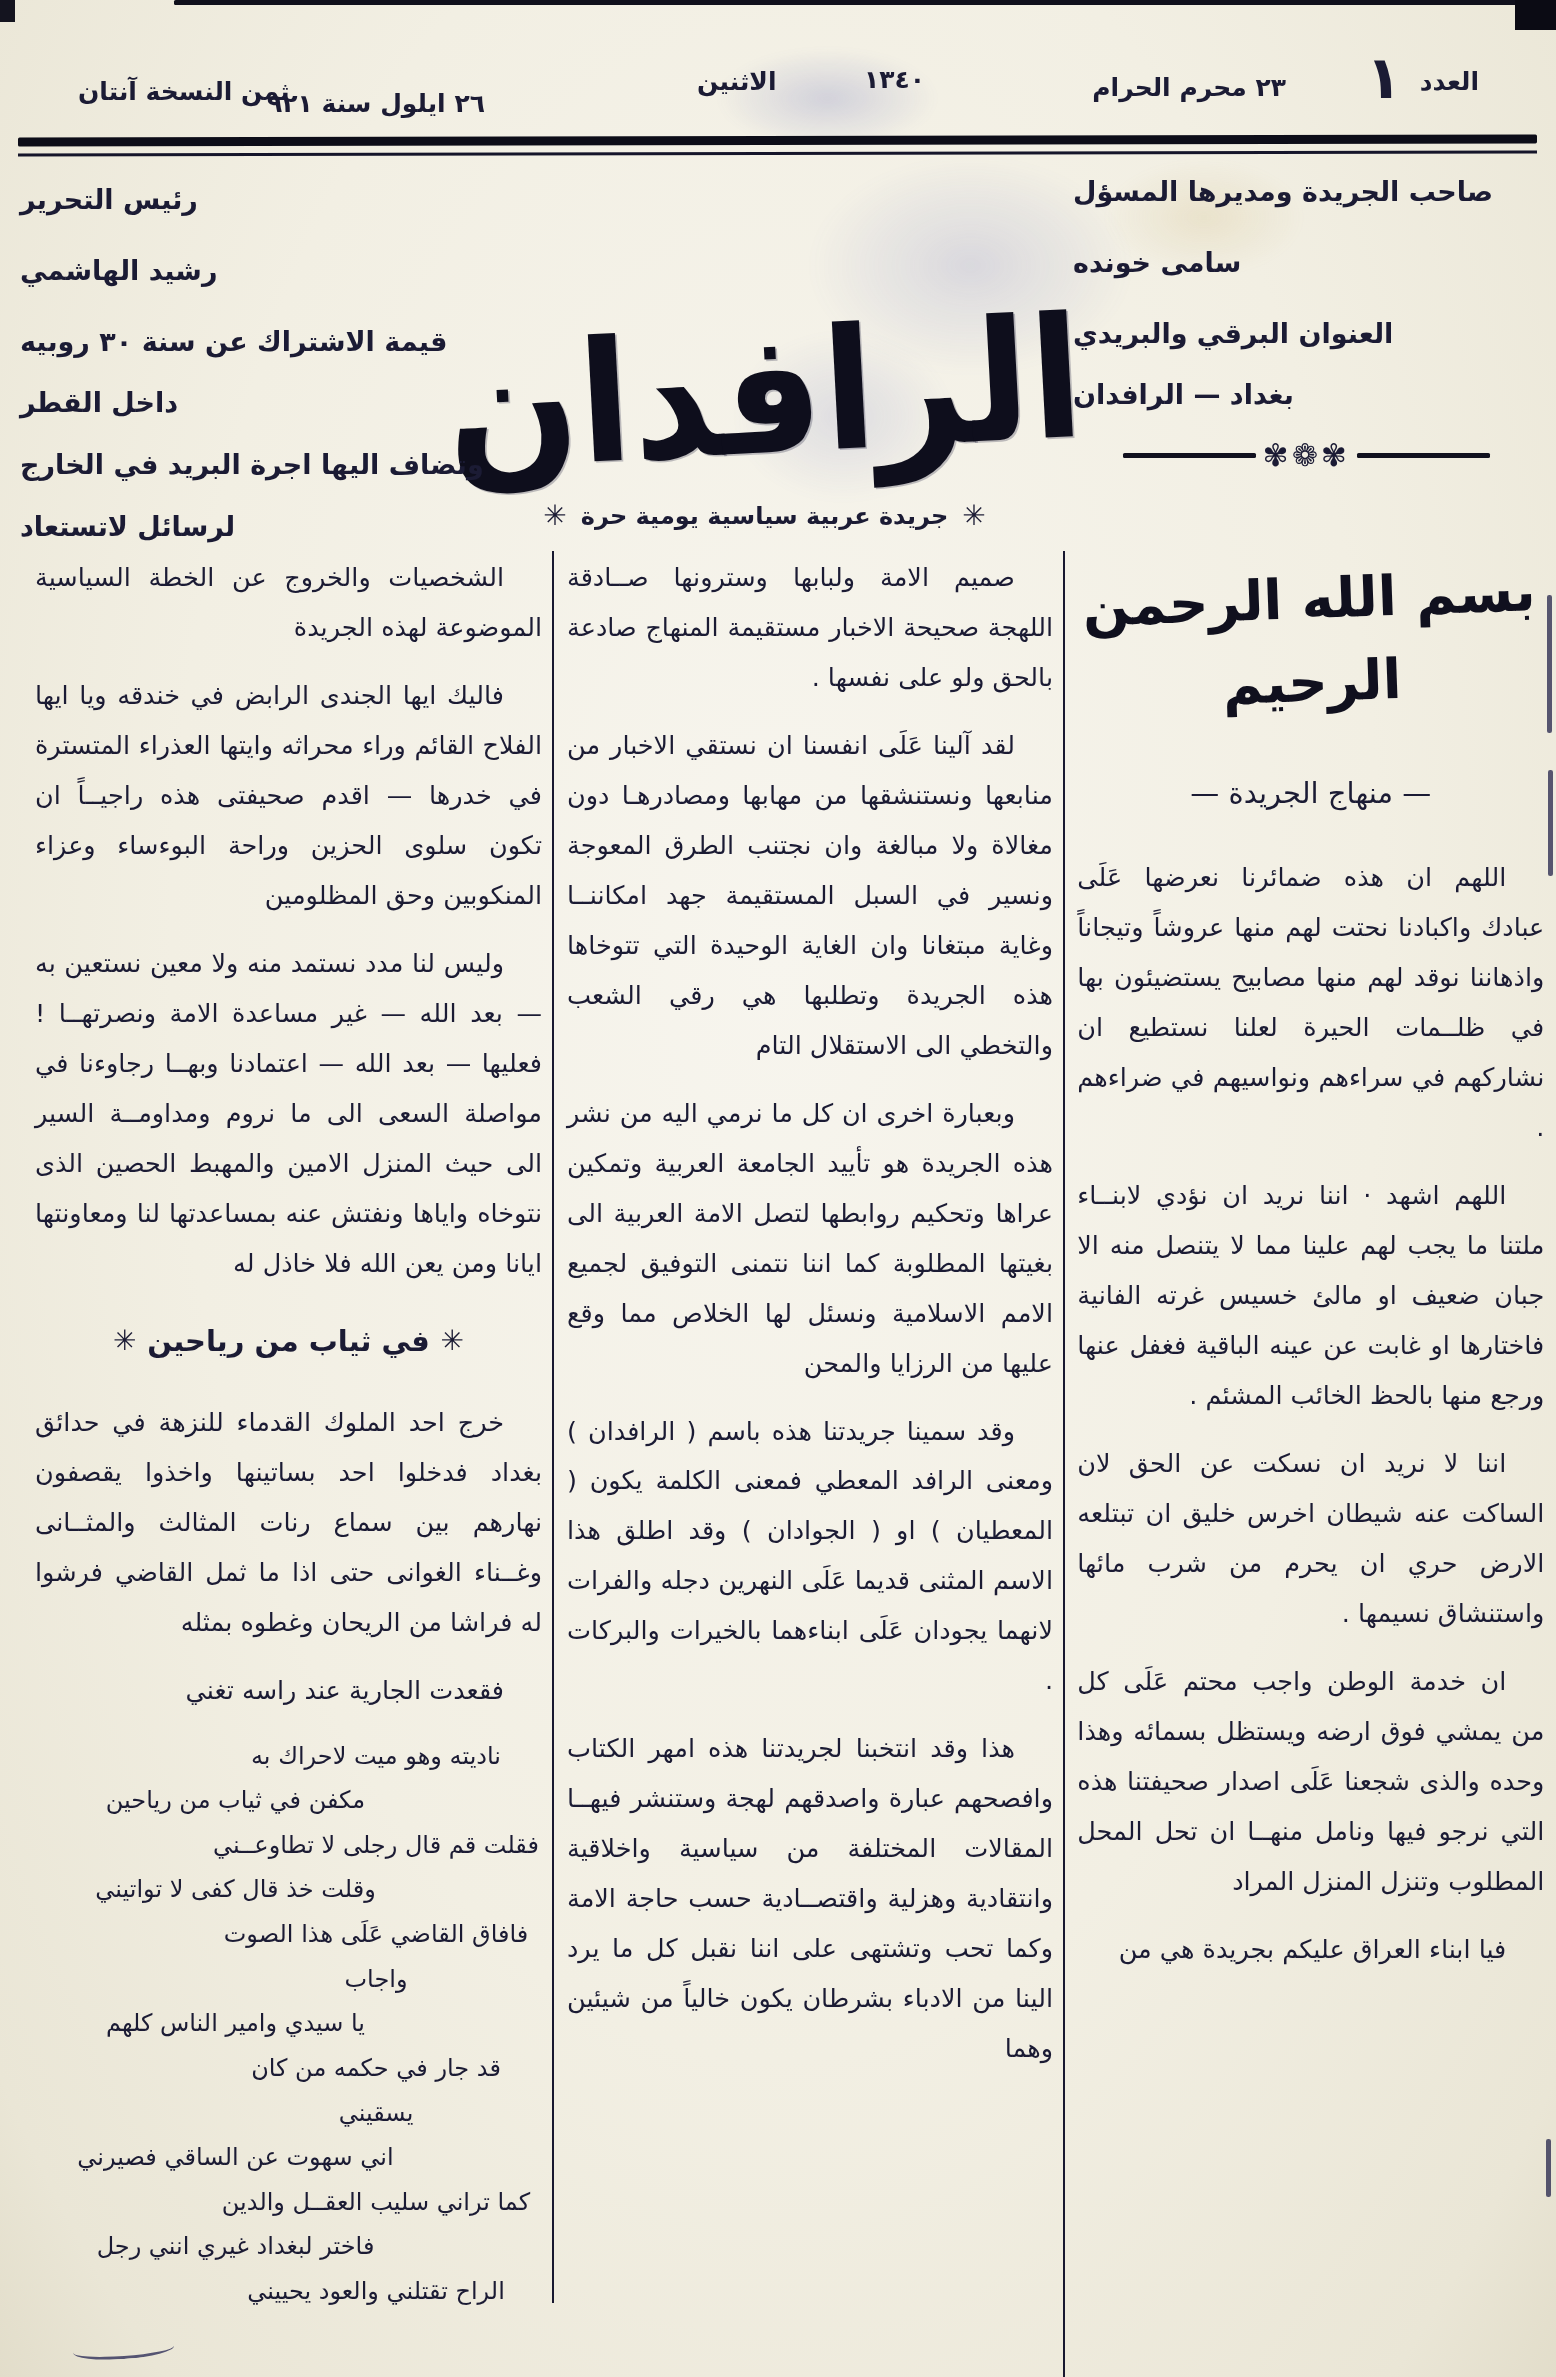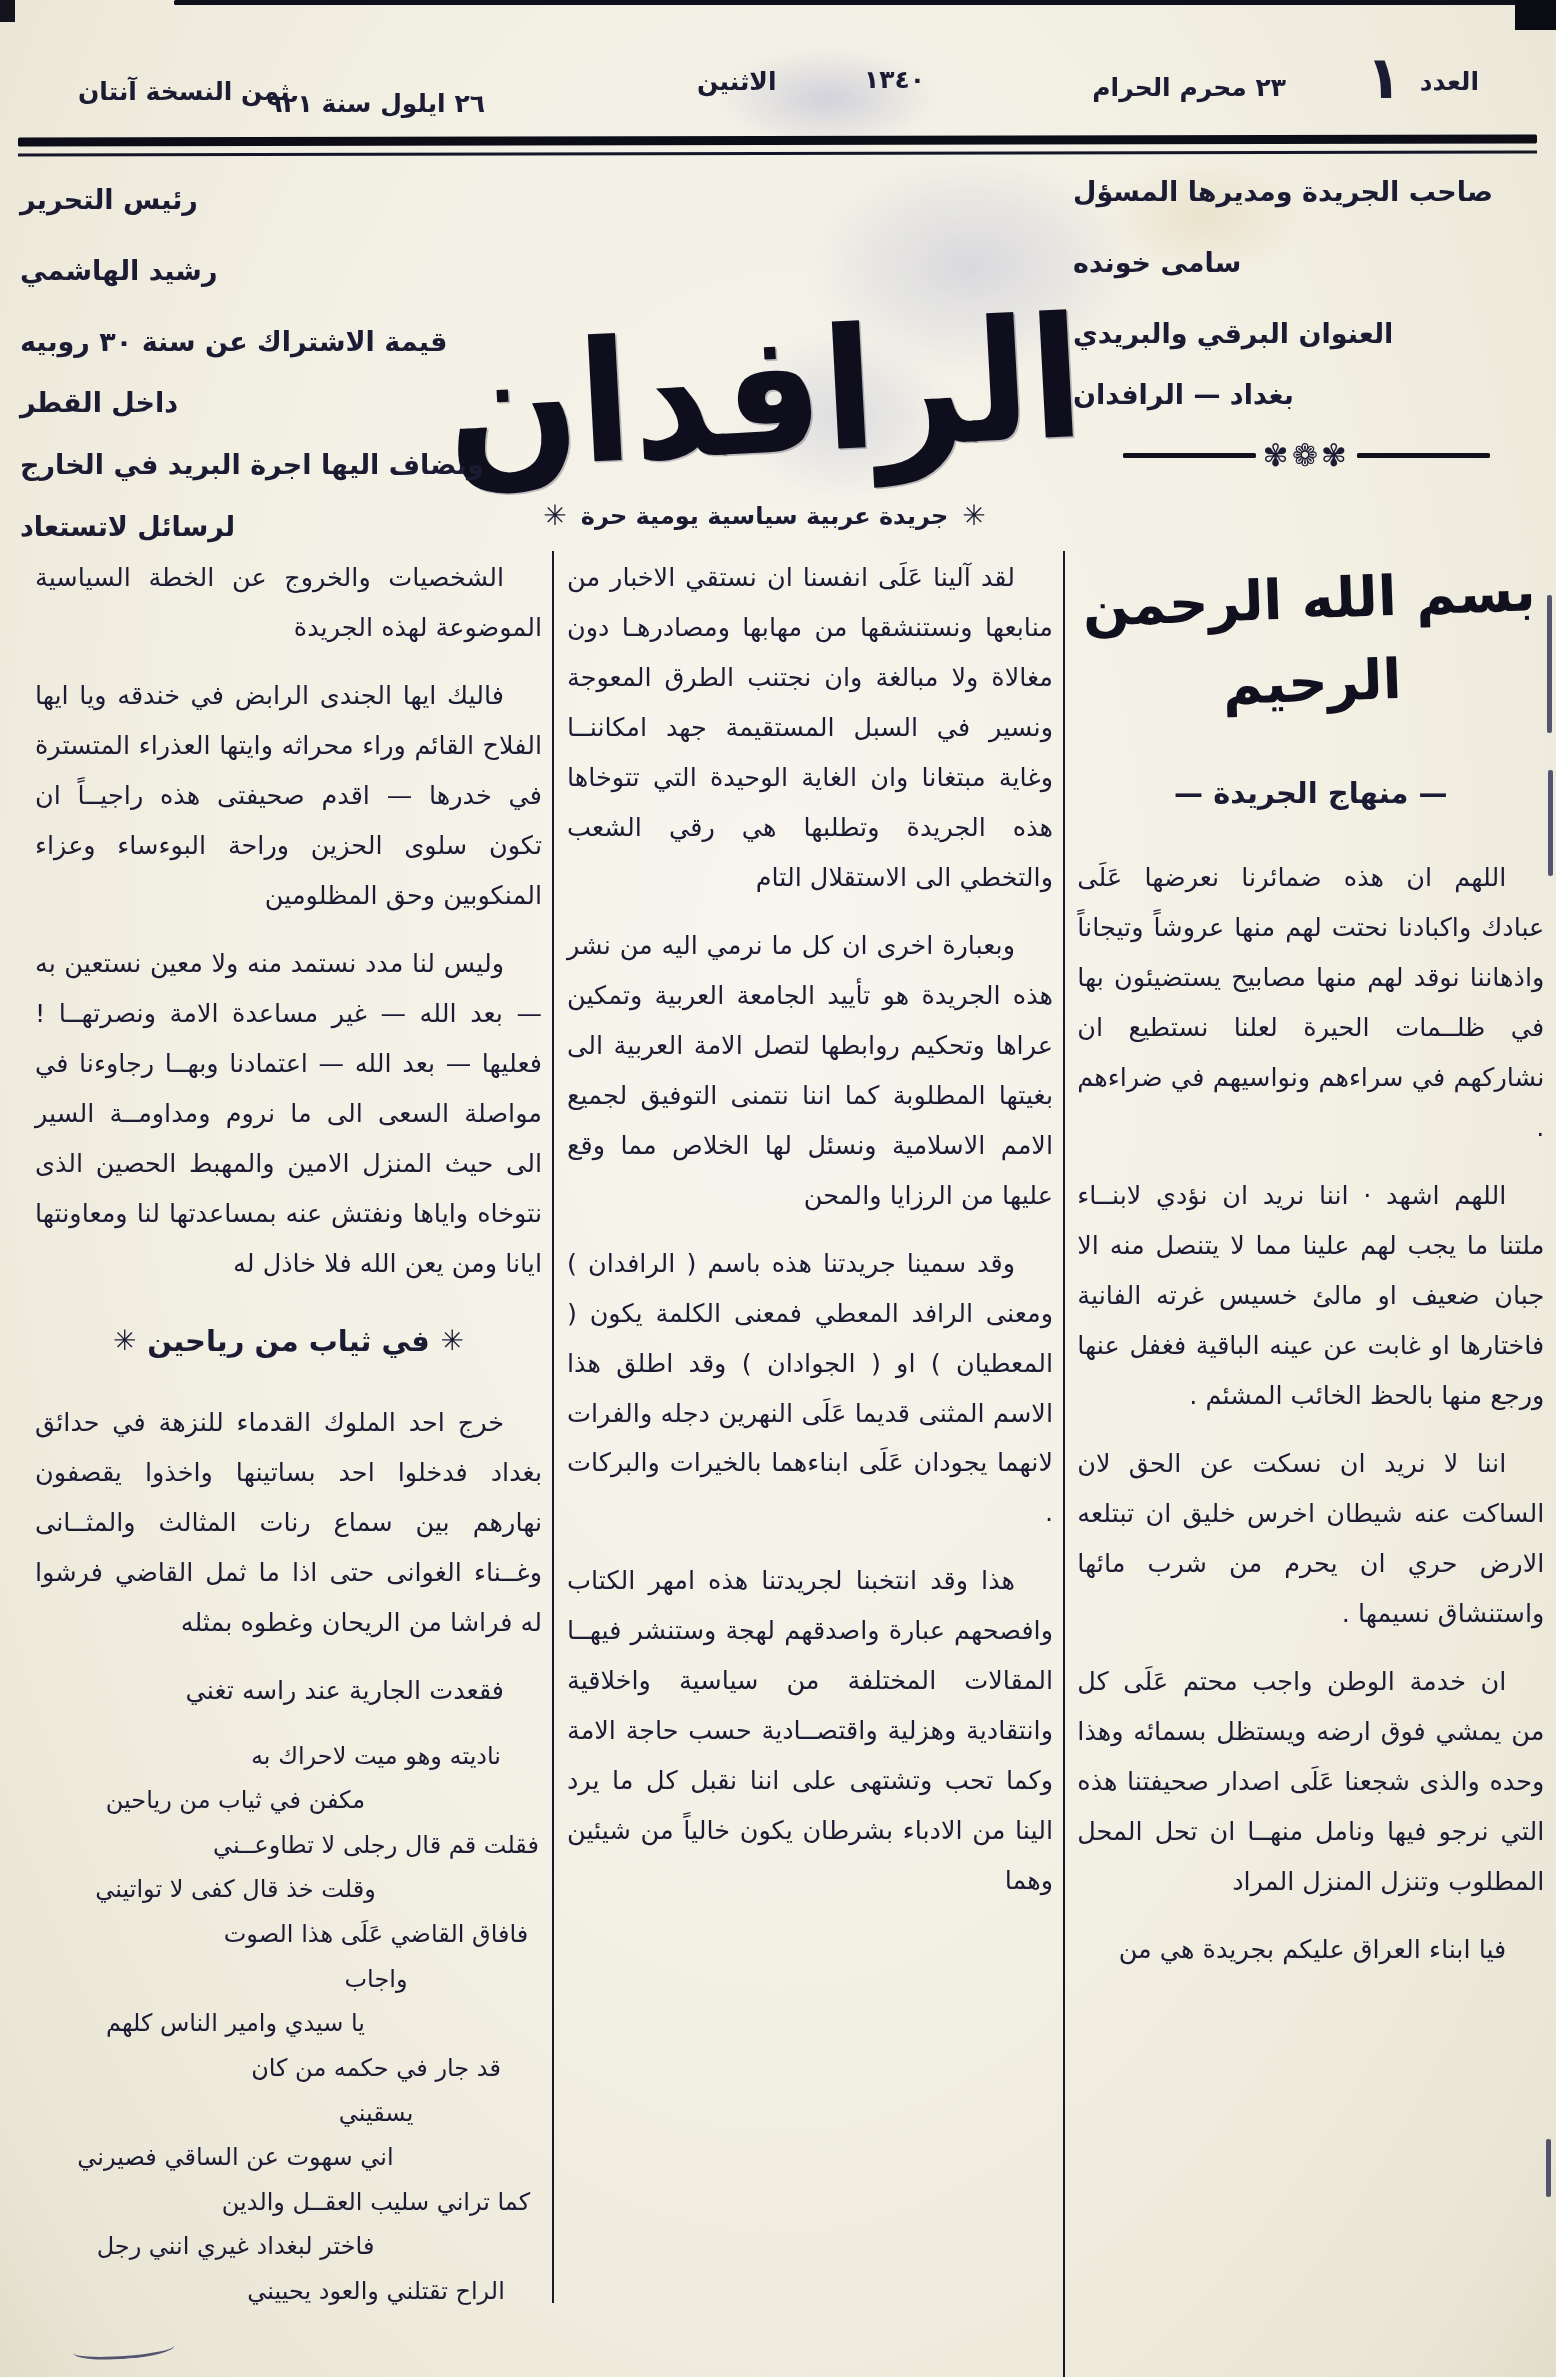--- a/index.html
+++ b/index.html
@@ -46,21 +46,21 @@
   .v-divider{position:absolute; width:2.1px; background:#181830;}
   .vd1{right:491px; top:551px; height:1826px;}
   .vd2{right:1002px; top:551px; height:1752px;}
   .col{position:absolute; top:553px; font-size:25.5px; line-height:1.96; font-weight:500;}
   .col-right{right:11.7px; width:467px;}
   .col-middle{right:503px; width:486px;}
   .col-left{right:1014px; width:507px; left:32px;}
   .para{text-align:justify; text-align-last:right; text-indent:38px; margin:0 0 18px 0;}
   .basmala{font-size:55px; font-weight:900; text-align:center; line-height:1.5;
     transform:rotate(-2deg); margin:5.3px 0 42px 0; color:#10101e;}
-  .sec-title{text-align:center; font-size:29px; font-weight:700; margin-bottom:31px;}
+  .sec-title{text-align:center; font-size:29px; font-weight:400; margin-bottom:31px;}
   .story-title{display:flex; justify-content:center; align-items:center; gap:10.6px;
     font-size:29px; font-weight:800; margin:24.4px 0 28px 0;}
   .verses{margin-top:7.4px;}
   .verse-line{text-align:center; font-size:24px; line-height:1.86; font-weight:400;}
   .verse-line:nth-child(odd){padding-left:175px;}
   .verse-line:nth-child(even){padding-right:106px;}
 </style>
 </head>
 <body>
 
@@ -134,20 +134,21 @@
         <div class="para">اللهم ان هذه ضمائرنا نعرضها عَلَى عبادك واكبادنا نحتت لهم منها عروشاً وتيجاناً واذهاننا نوقد لهم منها مصابيح يستضيئون بها في ظلــمات الحيرة لعلنا نستطيع ان نشاركهم في سراءهم ونواسيهم في ضراءهم .</div>
         <div class="para">اللهم اشهد · اننا نريد ان نؤدي لابنــاء ملتنا ما يجب لهم علينا مما لا يتنصل منه الا جبان ضعيف او مالئ خسيس غرته الفانية فاختارها او غابت عن عينه الباقية فغفل عنها ورجع منها بالحظ الخائب المشئم .</div>
         <div class="para">اننا لا نريد ان نسكت عن الحق لان الساكت عنه شيطان اخرس خليق ان تبتلعه الارض حري ان يحرم من شرب مائها واستنشاق نسيمها .</div>
         <div class="para">ان خدمة الوطن واجب محتم عَلَى كل من يمشي فوق ارضه ويستظل بسمائه وهذا وحده والذى شجعنا عَلَى اصدار صحيفتنا هذه التي نرجو فيها ونامل منهــا ان تحل المحل المطلوب وتنزل المنزل المراد</div>
         <div class="para">فيا ابناء العراق عليكم بجريدة هي من</div>
       </div>
   </div>
 
   <div class="col col-middle">
     <div>
+        <div class="para">صميم الامة ولبابها وسترونها صــادقة اللهجة صحيحة الاخبار مستقيمة المنهاج صادعة بالحق ولو على نفسها .</div>
         <div class="para">لقد آلينا عَلَى انفسنا ان نستقي الاخبار من منابعها ونستنشقها من مهابها ومصادرهـا دون مغالاة ولا مبالغة وان نجتنب الطرق المعوجة ونسير في السبل المستقيمة جهد امكاننــا وغاية مبتغانا وان الغاية الوحيدة التي تتوخاها هذه الجريدة وتطلبها هي رقي الشعب والتخطي الى الاستقلال التام</div>
         <div class="para">وبعبارة اخرى ان كل ما نرمي اليه من نشر هذه الجريدة هو تأييد الجامعة العربية وتمكين عراها وتحكيم روابطها لتصل الامة العربية الى بغيتها المطلوبة كما اننا نتمنى التوفيق لجميع الامم الاسلامية ونسئل لها الخلاص مما وقع عليها من الرزايا والمحن</div>
         <div class="para">وقد سمينا جريدتنا هذه باسم ( الرافدان ) ومعنى الرافد المعطي فمعنى الكلمة يكون ( المعطيان ) او ( الجوادان ) وقد اطلق هذا الاسم المثنى قديما عَلَى النهرين دجله والفرات لانهما يجودان عَلَى ابناءهما بالخيرات والبركات .</div>
         <div class="para">هذا وقد انتخبنا لجريدتنا هذه امهر الكتاب وافصحهم عبارة واصدقهم لهجة وستنشر فيهــا المقالات المختلفة من سياسية واخلاقية وانتقادية وهزلية واقتصــادية حسب حاجة الامة وكما تحب وتشتهى على اننا نقبل كل ما يرد الينا من الادباء بشرطان يكون خالياً من شيئين وهما</div>
       </div>
   </div>
 
   <div class="col col-left">
     <div>
         <div class="para">الشخصيات والخروج عن الخطة السياسية الموضوعة لهذه الجريدة</div>

